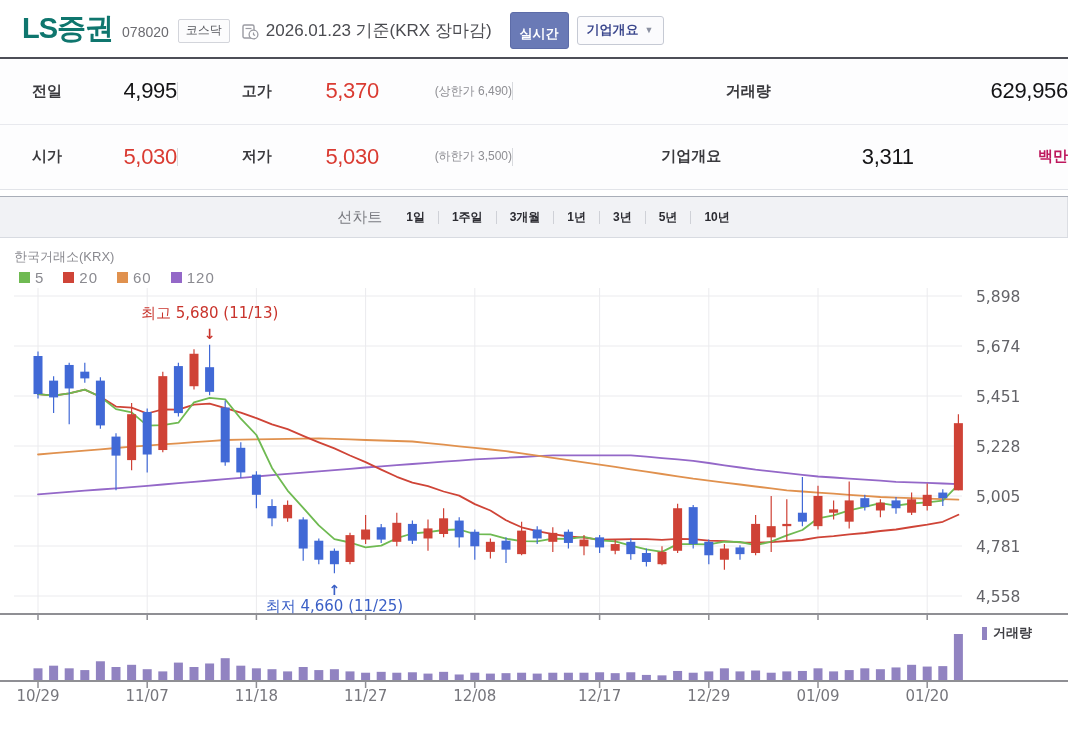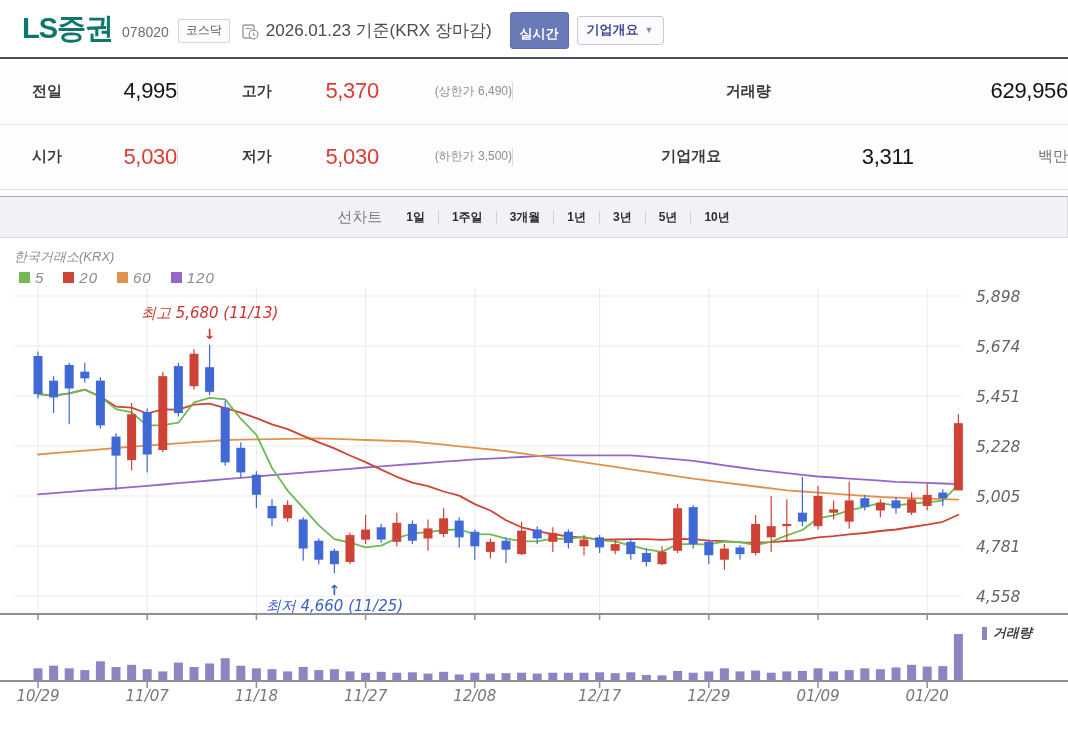--- a/index.html
+++ b/index.html
@@ -32,34 +32,34 @@
   .q-cell{display:flex;align-items:center;box-sizing:border-box;justify-content:space-between;}
   .q-cell.c1{width:177px;padding-left:32px;}
   .q-cell.c2{width:335px;}
   .q-cell.c3{flex:1;}
   .cell-div{width:1px;height:18px;background:#d8dade;margin-right:24px;}
   .q-label{font-size:15px;font-weight:bold;color:#3a3a3e;margin-right:14px;white-space:nowrap;}
   .q-label.w{min-width:62px;text-align:left;}
   .q-val{font-size:22px;font-weight:normal;color:#141416;letter-spacing:-0.3px;}
   .q-val.red{color:#da3b32;}
   .q-sub{font-size:12px;color:#8e8e93;margin-left:16px;white-space:nowrap;}
-  .q-suffix{font-size:15px;font-weight:normal;color:#737373;}
+  .q-suffix{font-size:15px;font-weight:bold;color:#be185d;}
 
   
   .tabgap{height:6px;background:#fff;}
   .tabs{height:40px;border-top:1px solid #a9aeb8;border-bottom:1px solid #d8dbe1;background:#f1f2f5;display:flex;gap:28px;}
   .tabs-half{flex:1;display:flex;align-items:center;justify-content:center;}
   .tabs-half.left{border-right:1px solid #dcdee3;}
   .tab-group-label{font-size:15px;color:#7a7b81;margin-right:24px;}
   .tab-item{font-size:12px;font-weight:bold;color:#2b2b31;cursor:pointer;white-space:nowrap;}
   .tab-item.active{color:#3c64d2;}
   .tab-sep{width:1px;height:13px;background:#cfd1d7;margin:0 13px;}
 
   
-  .chart-wrap{position:relative;height:352px;background:#fff;font-style:italic;}
+  .chart-wrap{position:relative;height:352px;background:#fff;}
   .chart-src{position:absolute;top:10px;left:14px;font-size:13px;color:#8a8a90;z-index:2;}
   .ma-legend{position:absolute;top:31px;left:19px;display:flex;align-items:center;z-index:2;}
   .ma-item{display:flex;align-items:center;margin-right:19px;}
   .ma-swatch{width:11px;height:11px;display:inline-block;}
   .ma-lbl{font-size:15px;color:#8a8a90;margin-left:5px;letter-spacing:1px;}
   .vol-legend{position:absolute;top:386px;left:982px;display:flex;align-items:center;z-index:2;}
   .vol-swatch{width:5px;height:13px;display:inline-block;}
   .vol-lbl{font-size:13px;color:#3f3f44;margin-left:6px;font-weight:bold;}
   #chart-svg{position:absolute;top:0;left:0;z-index:1;}
 </style>

